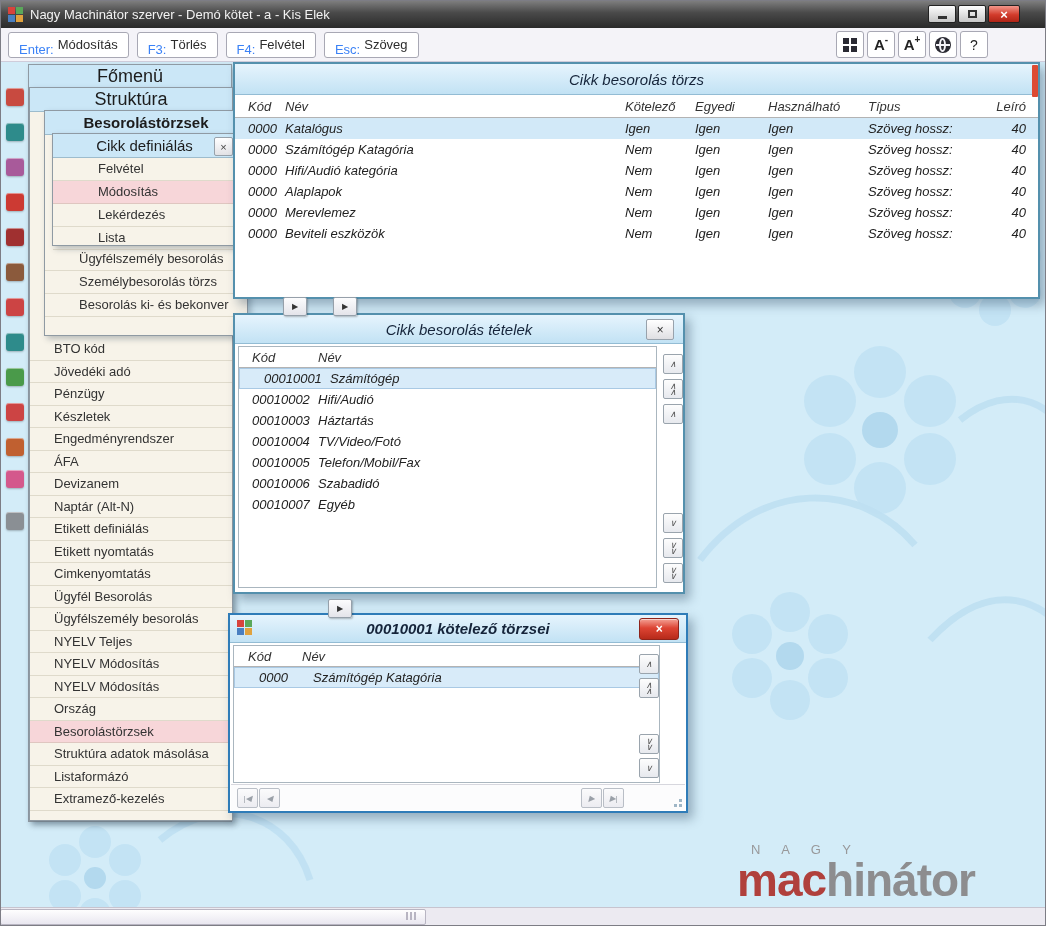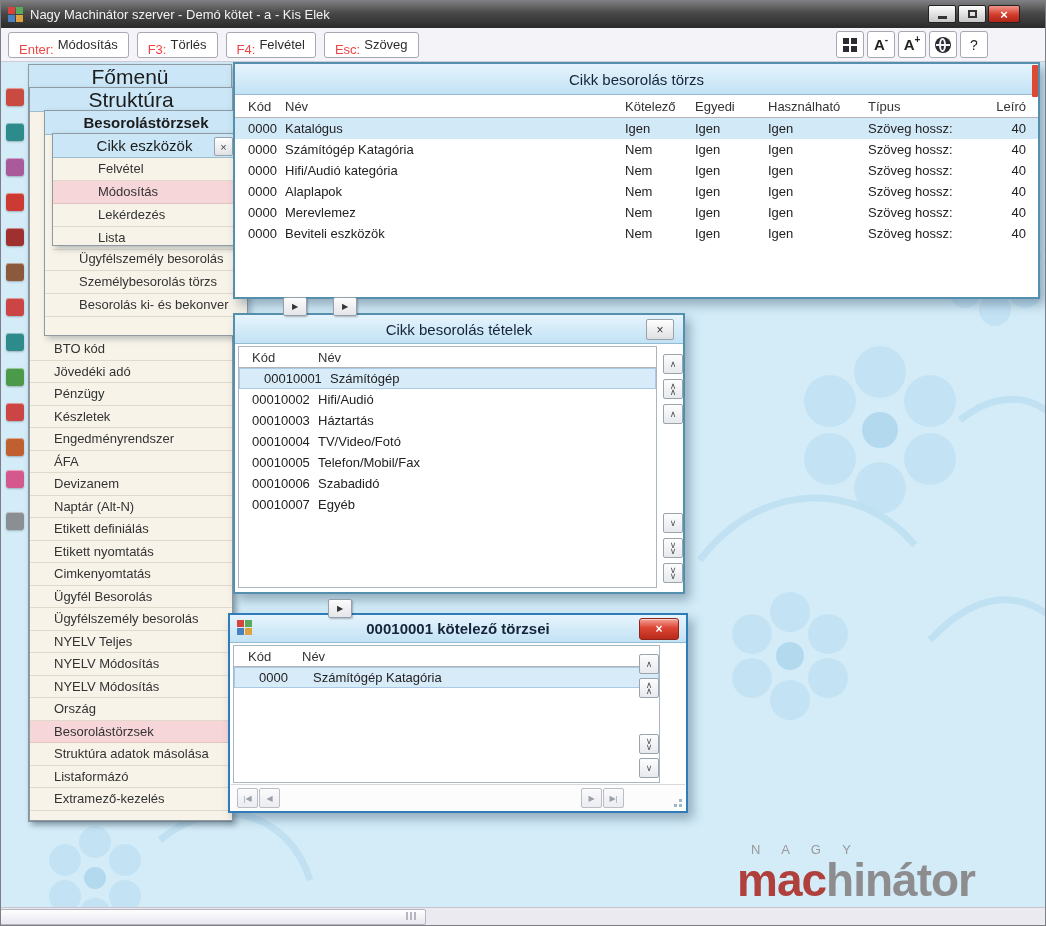--- a/index.html
+++ b/index.html
@@ -20,21 +20,21 @@
   .win-controls{display:flex;gap:2px;margin-right:26px;}
   .wc-btn{width:26px;height:16px;border:1px solid #222;border-radius:2px;background:linear-gradient(#fdfdfd,#c7c7c7);display:flex;align-items:center;justify-content:center;}
   .wc-btn.close{width:30px;background:linear-gradient(#f2978b,#d23b2b 55%,#b02416);}
   .glyph-min{width:9px;height:3px;background:#333;margin-top:7px;}
   .glyph-max{width:9px;height:8px;border:2px solid #333;box-sizing:border-box;}
   .wc-close-x{color:#fff;font-weight:bold;font-size:13px;line-height:1;}
 
   
   .toolbar{position:absolute;left:0;top:28px;width:1046px;height:34px;background:#f4f3f8;border-bottom:1px solid #cfccda;display:flex;align-items:center;padding:0 8px;box-sizing:border-box;z-index:30;gap:8px;}
   .kbtn{height:24px;background:#fff;border:1px solid #a8a8b4;border-radius:3px;padding:0 10px;font-size:13px;display:flex;align-items:center;gap:4px;}
-  .kbtn .key{color:#ef4444;margin-top:10px;}
+  .kbtn .key{color:#3b82f6;margin-top:10px;}
   .kbtn .lbl{color:#2c2c2c;}
   .toolbar-right{margin-left:auto;margin-right:50px;display:flex;gap:3px;}
   .icon-btn{width:26px;height:25px;background:#fff;border:1px solid #a8a8b4;border-radius:3px;display:flex;align-items:center;justify-content:center;font-size:14px;color:#222;position:relative;}
   .grid-icon{width:14px;height:14px;display:grid;grid-template-columns:1fr 1fr;grid-template-rows:1fr 1fr;gap:2px;}
   .grid-icon i{background:#2a2a33;display:block;}
   .fontA{font-weight:bold;font-size:15px;}
   .fontSign{font-size:10px;font-weight:bold;position:relative;top:-5px;}
   .globe{width:16px;height:16px;border-radius:50%;background:#2b2b33;position:relative;}
   .globe::before{content:"";position:absolute;left:1px;right:1px;top:7px;height:2px;background:#f4f3f8;}
   .globe::after{content:"";position:absolute;left:4px;top:1px;bottom:1px;width:7px;border:2px solid #f4f3f8;border-radius:50%;box-sizing:border-box;}
@@ -50,33 +50,33 @@
   .si11{top:438px;background:#c06030;} .si12{top:470px;background:#d4588c;}
   .si13{top:512px;background:#8a8f94;}
 
   
   .panel{position:absolute;background:#f7f3e9;border:1px solid #8f9aa3;box-shadow:3px 3px 6px rgba(30,50,70,.28);box-sizing:border-box;}
   .panel-header{height:23px;background:#cbe7f7;border-bottom:1px solid #9dbccd;display:flex;align-items:center;justify-content:center;font-size:15px;color:#1c1c1c;position:relative;}
   .panelA{left:28px;top:64px;width:204px;height:758px;z-index:2;}
   .panelB{left:29px;top:87px;width:204px;height:734px;z-index:3;}
   .panelC{left:44px;top:110px;width:204px;height:226px;z-index:4;}
   .panelD{left:52px;top:133px;width:185px;height:113px;z-index:5;}
-  .panelA .panel-header,.panelB .panel-header{font-size:21px;}
+  .panelA .panel-header,.panelB .panel-header{font-size:18px;}
   .panelC .panel-header{font-weight:bold;}
   .spacerB{height:226px;}
   .spacerC{height:113px;}
   .menu-item{height:22px;line-height:22px;font-size:13px;color:#333;border-bottom:1px solid rgba(175,165,140,.32);white-space:nowrap;overflow:hidden;}
   .panelB .menu-item{height:21.5px;line-height:21.5px;padding-left:24px;}
   .panelC .menu-item{padding-left:34px;}
   .panelD .menu-item{padding-left:45px;}
   .menu-item.hl{background:#f7d6d9;}
   .mini-close{position:absolute;right:3px;top:3px;width:17px;height:17px;border:1px solid #98a2ab;border-radius:2px;background:linear-gradient(#ffffff,#e2e2e6);display:flex;align-items:center;justify-content:center;font-size:11px;color:#444;}
 
   
-  .win{position:absolute;background:#fff;border:2px solid #5490ad;box-shadow:5px 6px 10px rgba(30,55,80,.35);box-sizing:border-box;}
+  .win{position:absolute;background:#fff;border:2px solid #5490ad;box-shadow:5px 6px 10px rgba(30,55,80,.35);box-sizing:border-box;font-style:italic;}
   .win1{left:233px;top:62px;width:807px;height:237px;z-index:6;}
   .win2{left:233px;top:313px;width:452px;height:281px;z-index:7;}
   .win3{left:228px;top:613px;width:460px;height:200px;z-index:8;border-color:#2f7cb8;}
   .win-title{height:28px;background:linear-gradient(#e6f4fd,#c2e2f4);border-bottom:1px solid #93bcd4;display:flex;align-items:center;justify-content:center;position:relative;font-size:15px;color:#15243a;}
   .win1 .win-title{height:30px;}
   .win3 .win-title{font-weight:bold;height:27px;}
   .win3 .win-title .app-logo{position:absolute;left:7px;top:5px;}
 
   .t1-head,.t1-row{display:grid;grid-template-columns:37px 340px 70px 73px 100px 117px 1fr;padding:0 12px 0 13px;align-items:center;font-size:13px;color:#222;}
   .t1-head{height:22px;border-bottom:1px solid #b3b3b3;color:#333;}
@@ -280,21 +280,21 @@
 <div class="panel panelC">
   <div class="panel-header">Besorolástörzsek</div>
   <div class="spacerC"></div>
   <div class="menu-item">Ügyfélszemély besorolás</div>
   <div class="menu-item">Személybesorolás törzs</div>
   <div class="menu-item">Besorolás ki- és bekonver</div>
 </div>
 
 <div class="panel panelD">
   <div class="panel-header">
-    <span>Cikk eszközök</span>
+    <span>Cikk definiálás</span>
     <span class="mini-close">
         <span>×</span>
       </span>
   </div>
   <div class="menu-item">Felvétel</div>
   <div class="menu-item hl">Módosítás</div>
   <div class="menu-item">Lekérdezés</div>
   <div class="menu-item">Lista</div>
 </div>
 

